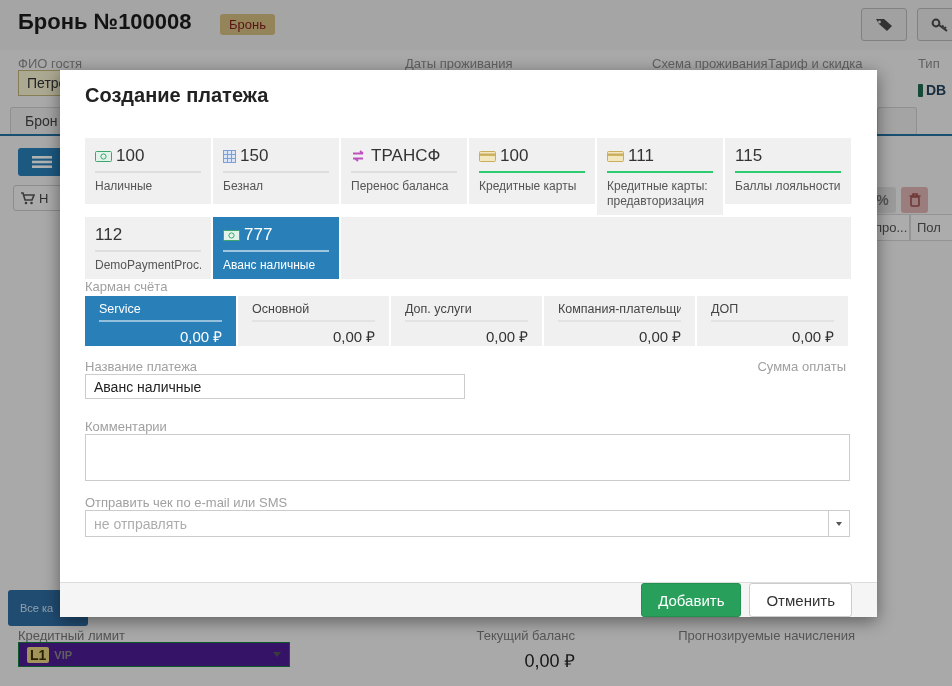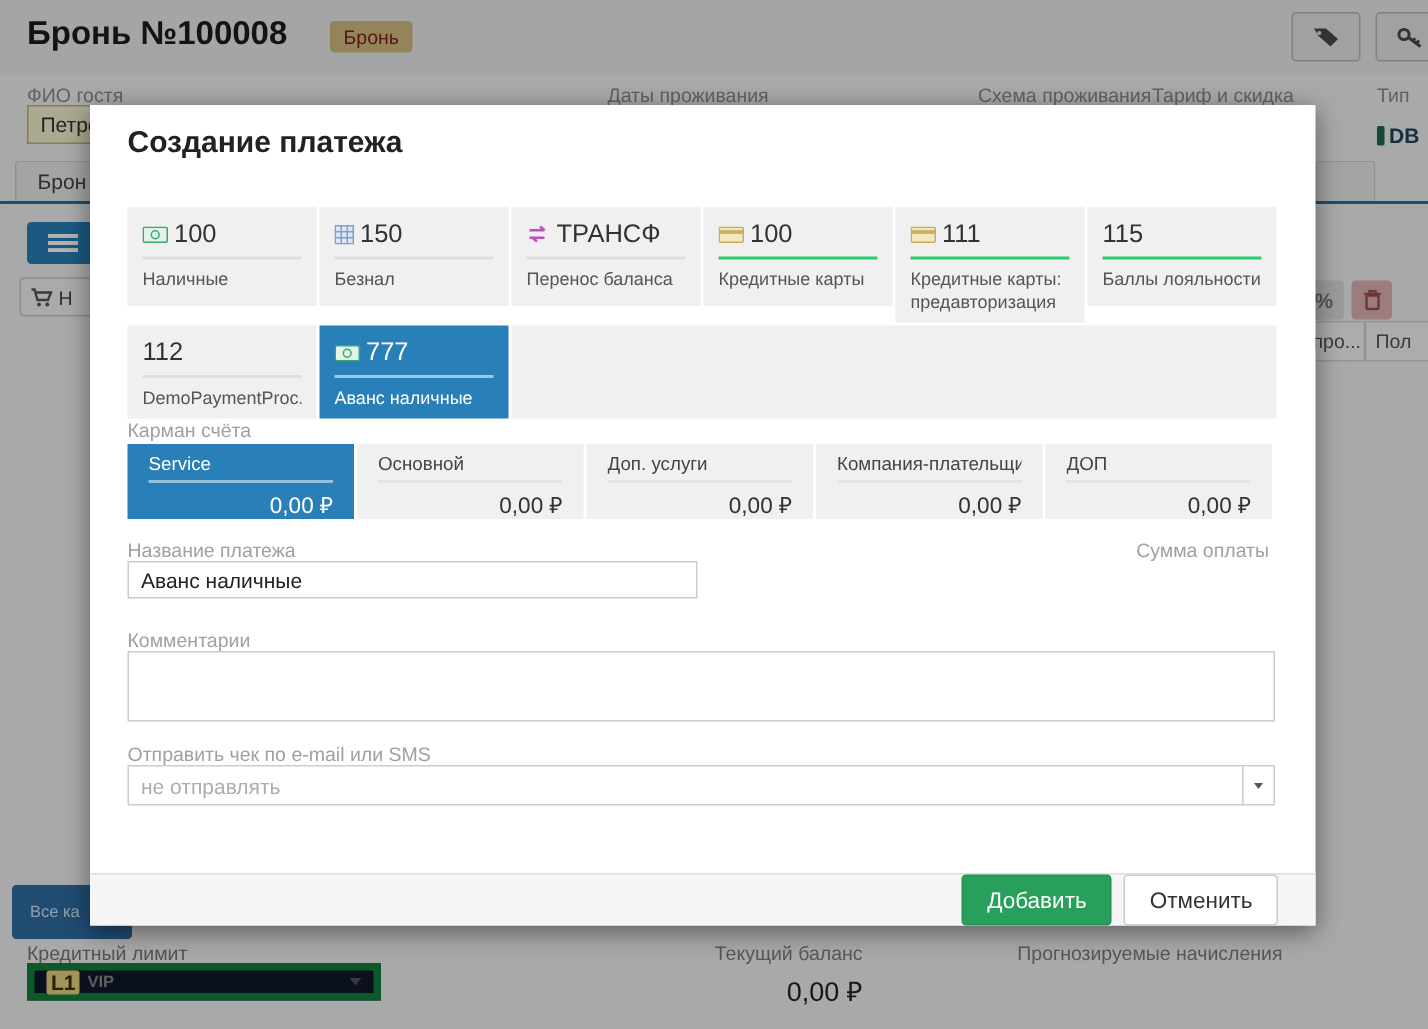--- a/index.html
+++ b/index.html
@@ -22,21 +22,21 @@
   .tab.t-right { left:877px; width:40px; }
   .tab-underline { position:absolute; left:0; right:0; top:134px; height:2px; background:#2471a3; }
   .list-btn { position:absolute; left:18px; top:148px; width:48px; height:28px; background:#2980b9; border-radius:3px; display:flex; align-items:center; justify-content:center; }
   .cart-btn { position:absolute; left:13px; top:185px; width:54px; height:26px; background:#f4f4f4; border:1px solid #c9c9c9; border-radius:3px; font-size:13px; color:#444; display:flex; align-items:center; gap:4px; padding-left:6px; }
   .pct-btn { position:absolute; left:869px; top:187px; width:27px; height:26px; background:#dedede; border-radius:3px; color:#7a7a7a; font-weight:bold; font-size:14px; display:flex; align-items:center; justify-content:center; }
   .trash-btn { position:absolute; left:901px; top:187px; width:27px; height:26px; background:#dfb3b3; border-radius:3px; display:flex; align-items:center; justify-content:center; }
   .colhead { position:absolute; top:214px; height:27px; background:#f6f6f6; border:1px solid #d4d4d4; font-size:13px; color:#555; padding:5px 6px; white-space:nowrap; overflow:hidden; }
   .ch1 { left:868px; width:42px; } .ch2 { left:910px; width:44px; }
   .allk-btn { position:absolute; left:8px; top:590px; width:80px; height:36px; background:#2e6da4; border-radius:3px; color:#cfe3f5; font-size:11px; display:flex; align-items:center; padding-left:12px; white-space:nowrap; overflow:hidden; }
   .credit-label { position:absolute; left:18px; top:628px; font-size:13px; color:#777; }
-  .credit-dd { position:absolute; left:18px; top:642px; width:236px; height:25px; background:#0f172a; border:5px solid #15803d; display:flex; align-items:center; padding:0 8px; gap:5px; }
+  .credit-dd { position:absolute; left:18px; top:642px; width:272px; height:25px; background:#4c1d95; border:1px solid #15803d; display:flex; align-items:center; padding:0 8px; gap:5px; }
   .credit-l1 { font-size:14px; font-weight:bold; color:#3a3000; background:#e9d382; padding:0 3px; border-radius:2px; }
   .credit-vip { font-size:11px; color:#888; flex:1;font-weight:bold; }
   .dd-arrow { width:0; height:0; border-left:4px solid transparent; border-right:4px solid transparent; border-top:5px solid #555; }
   .sum-block { position:absolute; text-align:right; }
   .sum-block .slabel { font-size:13px; color:#7d7d7d; }
   .sum-block .sval { font-size:18px; color:#222; margin-top:5px; }
   .sb-balance { left:420px; top:628px; width:155px; }
   .sb-forecast { left:615px; top:628px; width:240px; }
 
   

